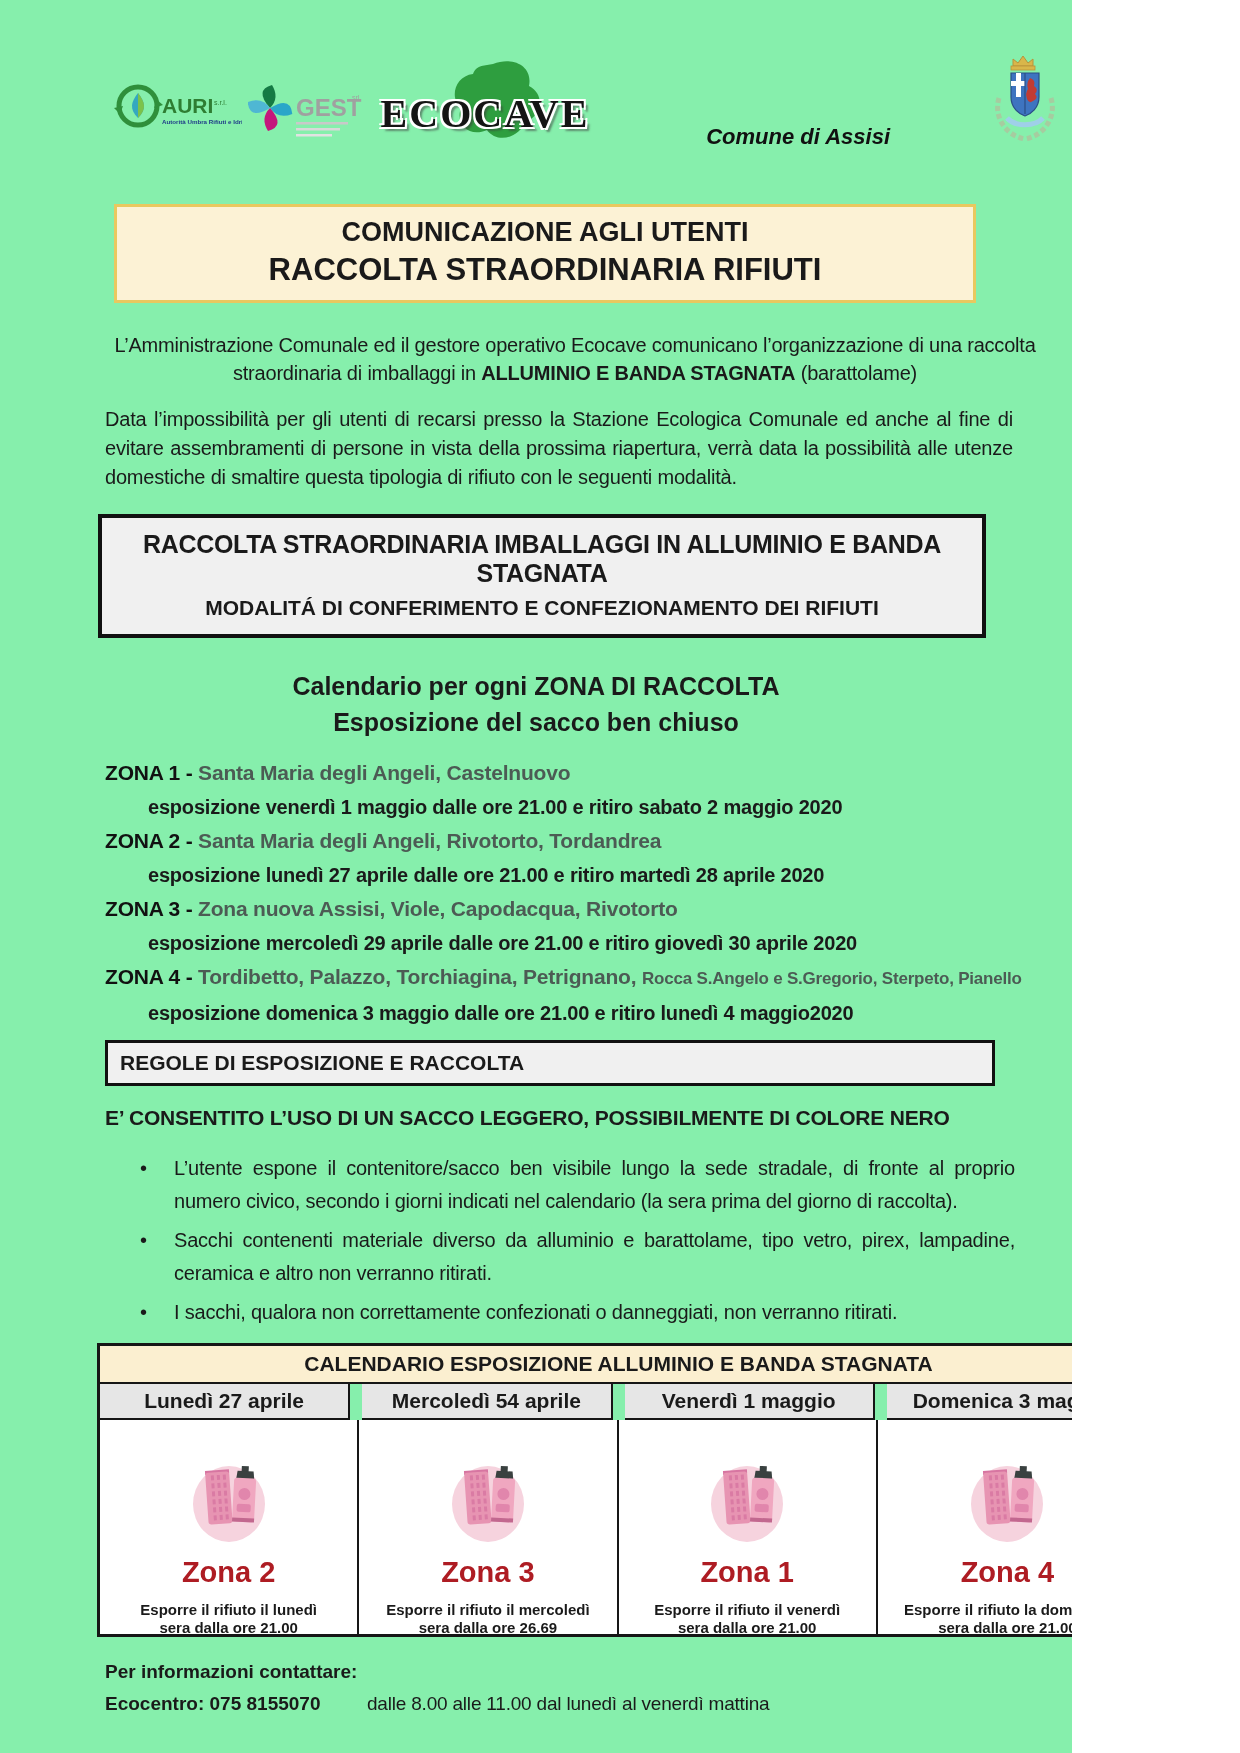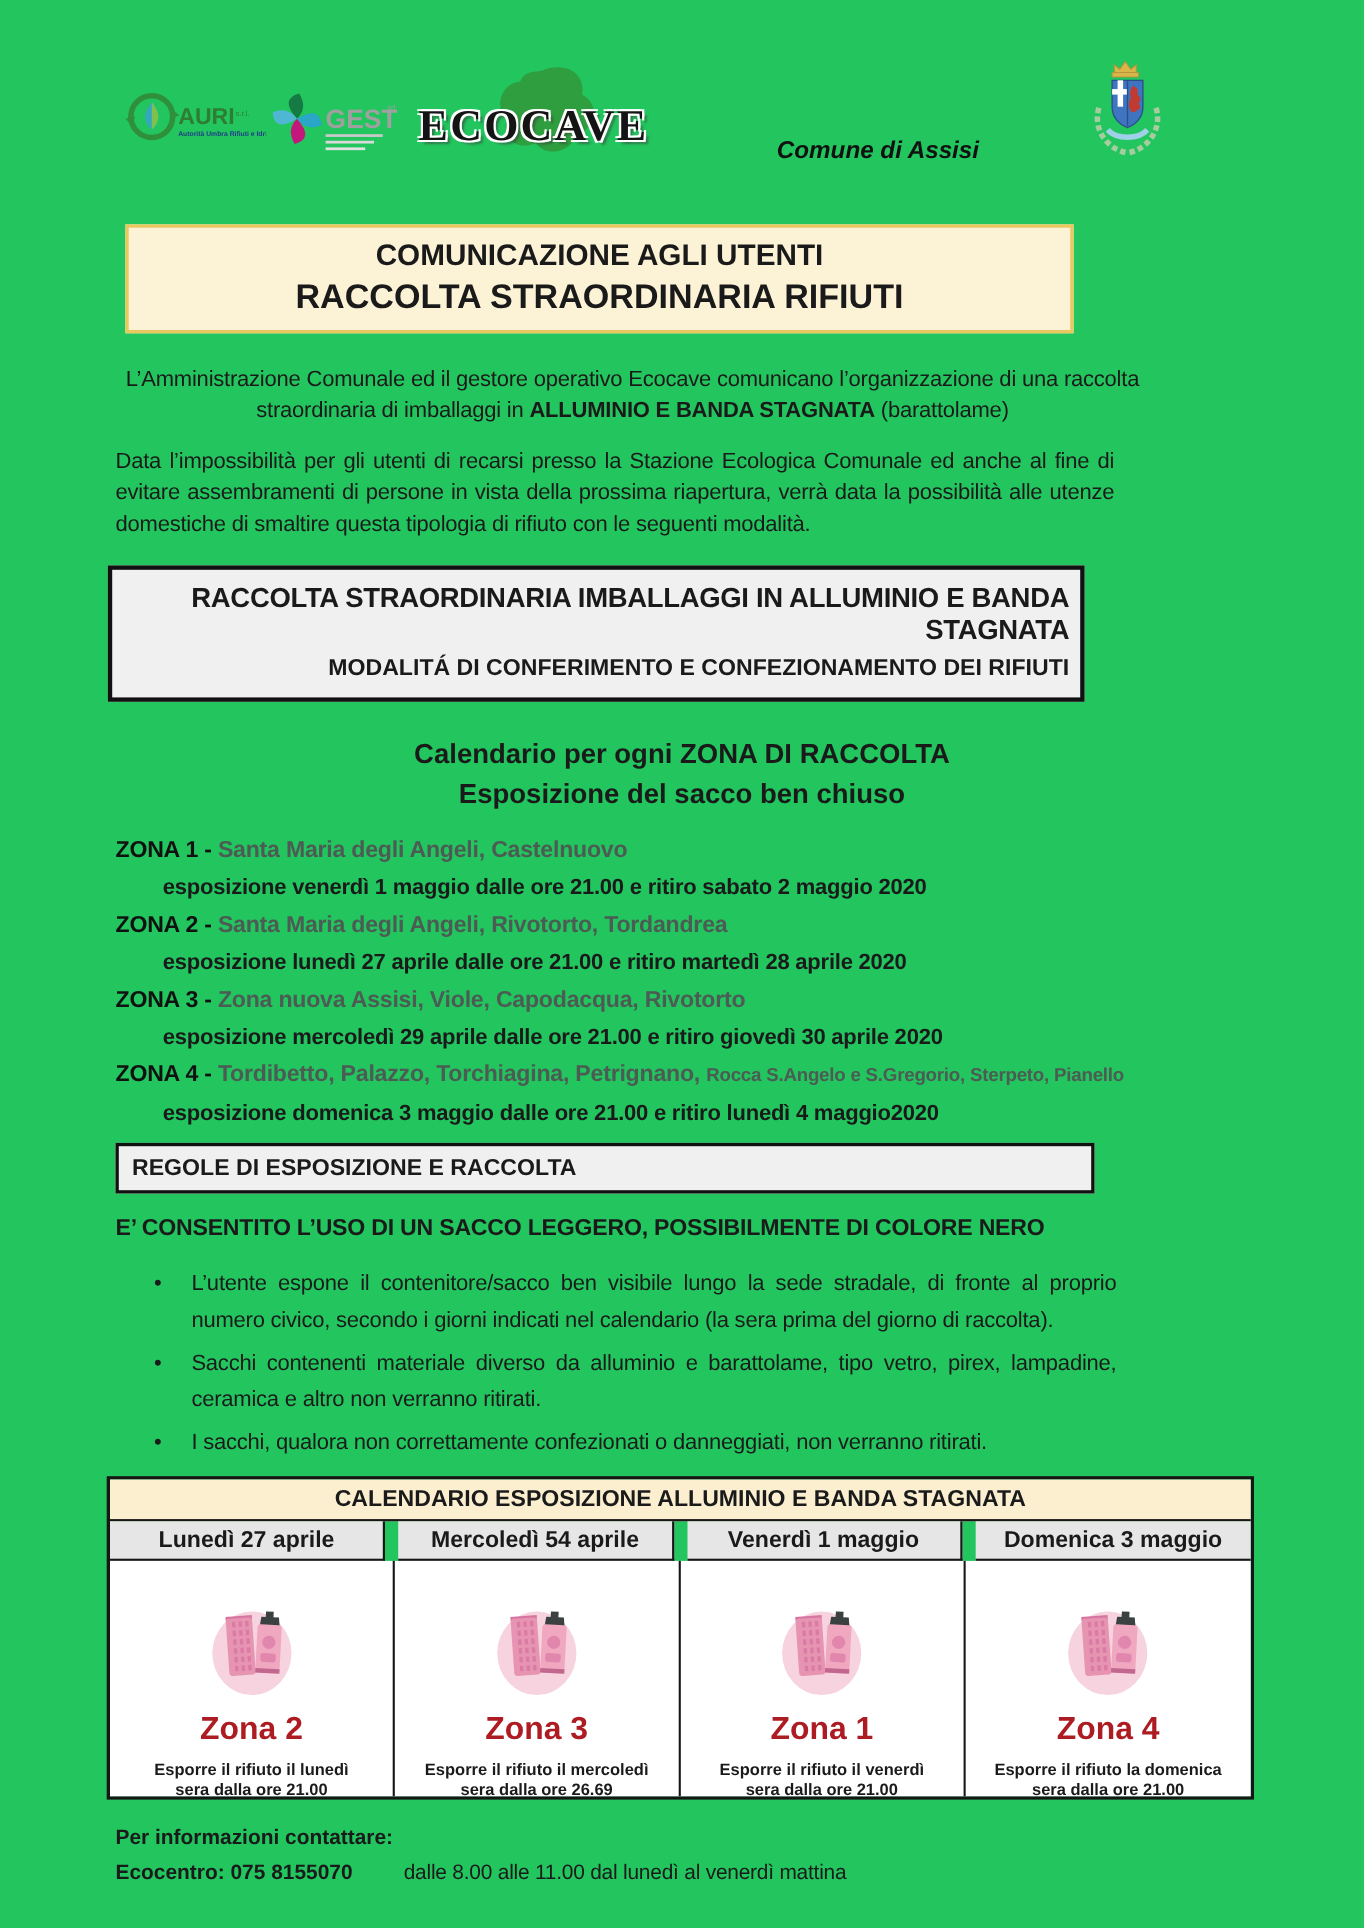--- a/index.html
+++ b/index.html
@@ -1,18 +1,18 @@
 <!DOCTYPE html>
 <html><head>
 <meta charset="utf-8">
 <style>
   * { margin:0; padding:0; box-sizing:border-box; }
   html,body { background:#fff; }
   body { font-family:"Liberation Sans","DejaVu Sans",sans-serif; color:#1a1a1a; }
-  .page { position:relative; width:1240px; height:1753px; background:#22c55e; overflow:hidden; }
+  .page { position:relative; width:1072px; height:1753px; background:#86efac; overflow:hidden; }
 
   
   .header { position:relative; height:182px; }
   .logo-auri { position:absolute; left:112px; top:78px; }
   .logo-gest { position:absolute; left:248px; top:80px; }
   .logo-ecocave { position:absolute; left:365px; top:58px; width:240px; height:100px; }
   .ecocave-text { position:absolute; left:0; top:32px; width:240px; text-align:center;
      font-family:"Liberation Serif","DejaVu Serif",serif; font-weight:bold; font-size:40px;
      letter-spacing:2px; color:#141414;
      text-shadow:-2px -2px 0 #fff,2px -2px 0 #fff,-2px 2px 0 #fff,2px 2px 0 #fff,4px 4px 2px rgba(60,60,60,.55);}
@@ -27,21 +27,21 @@
   .banner-line2 { font-size:31px; font-weight:bold; margin-top:4px; }
 
   
   .p1 { margin-top:28px; margin-left:105px; width:940px; text-align:center;
         font-size:20px; line-height:28px; letter-spacing:-0.2px; }
   .p2 { margin-top:18px; margin-left:105px; width:908px; text-align:justify;
         font-size:20px; line-height:29px; letter-spacing:-0.2px; }
 
   
   .section-box { margin-left:98px; width:888px; margin-top:22px; background:#F0F0F0;
-     border:4px solid #111; text-align:right; padding:12px 10px 14px; }
+     border:4px solid #111; text-align:center; padding:12px 10px 14px; }
   .section-box-line1 { font-size:25px; font-weight:bold; letter-spacing:-0.3px; }
   .section-box-line2 { font-size:21px; font-weight:bold; margin-top:8px; }
 
   
   .cal-heading { margin-top:30px; text-align:center; }
   .cal-heading div { font-size:25px; font-weight:bold; line-height:36px; }
 
   
   .zones { margin-top:16px; margin-left:105px; width:960px; }
   .zone-line { font-size:21px; font-weight:bold; line-height:34px; letter-spacing:-0.2px; }

